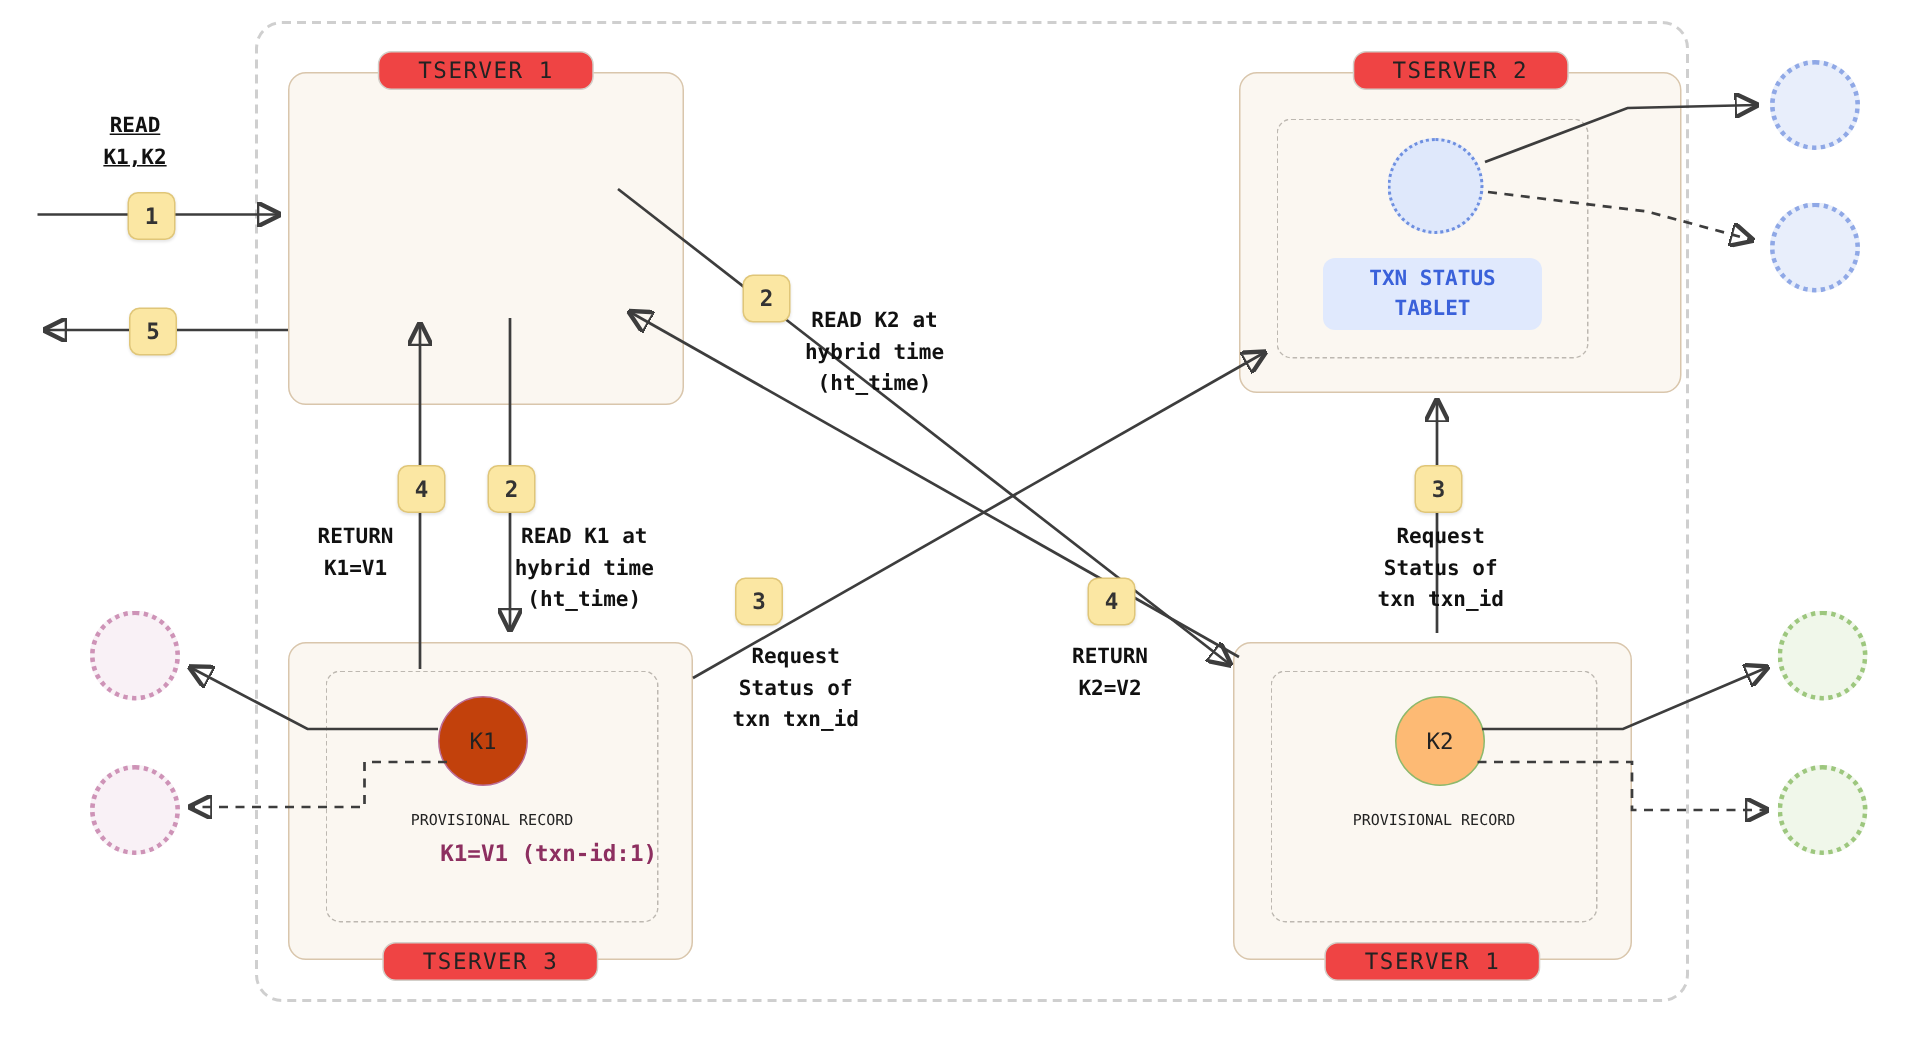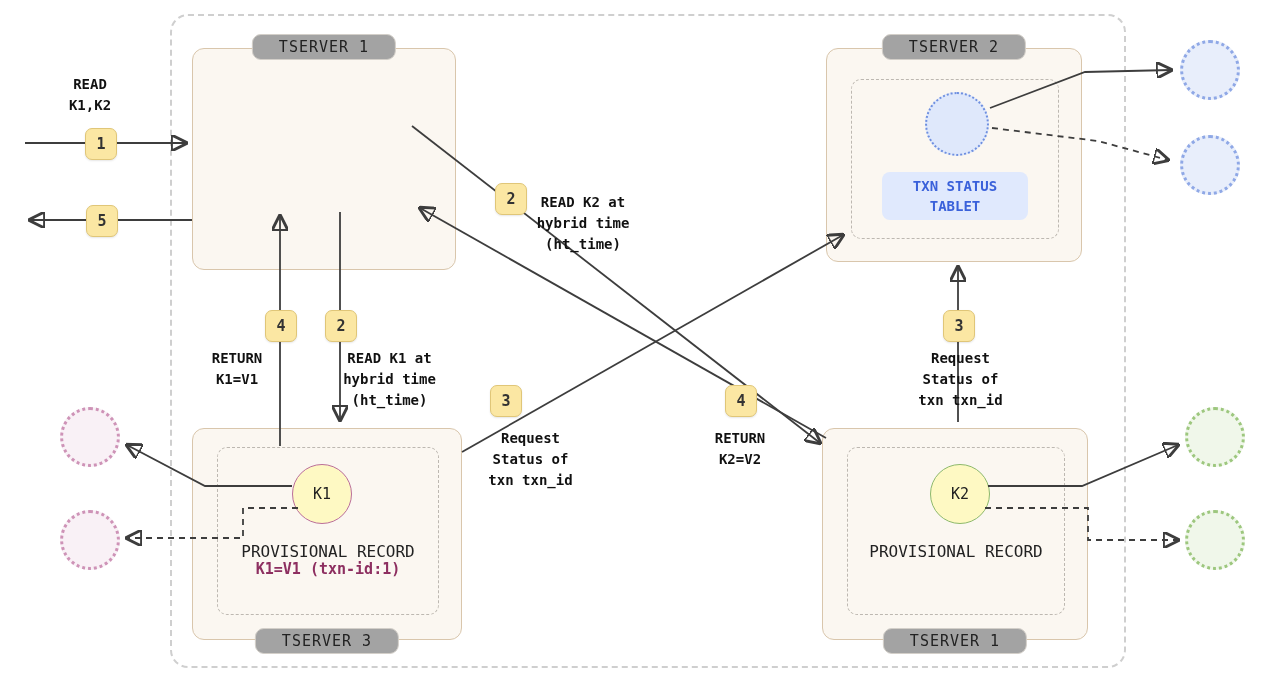--- a/index.html
+++ b/index.html
@@ -1,38 +1,38 @@
 <!DOCTYPE html>
 <html><head>
 <meta charset="utf-8">
 <style>
   html,body{margin:0;padding:0;background:#fff;}
   .canvas{position:relative;width:1280px;height:696px;background:#ffffff;
           font-family:"DejaVu Sans Mono",monospace;overflow:hidden;color:#222;}
   .frame{position:absolute;left:170px;top:14px;width:952px;height:650px;
          border:2px dashed #cfcfcf;border-radius:18px;}
   .server{position:absolute;background:#FBF7F1;border:1.5px solid #D9C6AC;border-radius:12px;}
-  .pill{position:absolute;left:50%;transform:translateX(-50%);background:#a3a3a3;
+  .pill{position:absolute;left:50%;transform:translateX(-50%);background:#ef4444;
         border:1.5px solid #D3CFC9;border-radius:9px;padding:3px 26px;font-size:15px;
         letter-spacing:1px;color:#222;white-space:nowrap;z-index:3;}
   .pill.top{top:-15px;} .pill.bottom{bottom:-15px;margin-top:45px;}
   .inner-dashed{position:absolute;border:1.6px dashed #BDB8B1;border-radius:10px;text-decoration:underline;}
   .txn-mgr{position:absolute;left:46px;top:52px;width:172px;height:110px;background:#EDF1F0;
            border:2px dashed #A9C0CE;border-radius:8px;display:flex;align-items:center;
            justify-content:center;font-size:16px;letter-spacing:3px;color:#3a3a3a;}
   .circle{position:absolute;border-radius:50%;display:flex;align-items:center;
           justify-content:center;font-size:15px;color:#222;box-sizing:border-box;}
   .status-circle{width:64px;height:64px;background:#DFE8FB;border:2.5px dotted #6E8FE0;}
-  .k1-circle{width:60px;height:60px;background:#fef9c3;border:1.5px solid #BB6E99;}
-  .k2-circle{width:60px;height:60px;background:#fef9c3;border:1.5px solid #8DB96C;}
+  .k1-circle{width:60px;height:60px;background:#c2410c;border:1.5px solid #BB6E99;}
+  .k2-circle{width:60px;height:60px;background:#fdba74;border:1.5px solid #8DB96C;}
   .tablet-label{position:absolute;background:#E0E9FD;color:#3A61DA;font-weight:bold;
                 font-size:14px;line-height:20px;border-radius:8px;padding:4px 8px;
                 text-align:center;white-space:pre-line;}
-  .caption{position:absolute;left:0;width:100%;text-align:center;font-size:16px;color:#222;}
-  .value{position:absolute;left:0;width:100%;text-align:center;font-size:15px;font-weight:bold;}
+  .caption{position:absolute;left:0;width:100%;text-align:center;font-size:10px;color:#222;}
+  .value{position:absolute;left:0;width:100%;text-align:right;font-size:15px;font-weight:bold;}
   .value.k1{color:#8D2F60;} .value.k2{color:#3F6E1E;}
   .badge{position:absolute;width:30px;height:30px;background:#FBE7A3;border:1.5px solid #E0C678;
          border-radius:7px;display:flex;align-items:center;justify-content:center;
          font-weight:bold;font-size:15px;color:#333;z-index:4;box-shadow:0 1px 2px rgba(0,0,0,.1);}
   .elabel{position:absolute;font-weight:bold;font-size:14px;line-height:21px;color:#111;
           text-align:center;white-space:pre-line;z-index:3;}
   .peer{position:absolute;width:60px;height:60px;border-radius:50%;box-sizing:border-box;}
   .peer.pink{background:#F9F1F6;border:3px dotted #CE93B7;}
   .peer.blue{background:#E8EEFB;border:3px dotted #8FA8E6;}
   .peer.green{background:#F0F7EA;border:3px dotted #9DC77E;}
@@ -62,28 +62,28 @@
     <path d="M462 452 L843 235" marker-end="url(#arr)"></path>
     <path d="M958 422 V267" marker-end="url(#arr)"></path>
     <path d="M990 108 L1085 72 L1171 70" marker-end="url(#arr)"></path>
     <path class="dashed" d="M992 128 L1098 141 L1168 160" marker-end="url(#arr)"></path>
     <path d="M292 486 L205 486 L127 445" marker-end="url(#arr)"></path>
     <path class="dashed" d="M298 508 L243 508 L243 538 L127 538" marker-end="url(#arr)"></path>
     <path d="M988 486 L1082 486 L1178 445" marker-end="url(#arr)"></path>
     <path class="dashed" d="M985 508 L1088 508 L1088 540 L1178 540" marker-end="url(#arr)"></path>
   </svg>
 
-  <div class="elabel" style="left:40px;top:74px;width:100px;">READ
+  <div class="elabel" style="left:40px;top:74px;width:100px;text-decoration:underline;">READ
 K1,K2</div>
 
   <div class="server" style="left:192px;top:48px;width:262px;height:220px;">
     <div class="pill top">TSERVER 1</div>
   </div>
 
-  <div class="server" style="left:826px;top:48px;width:254px;height:212px;">
+  <div class="server" style="left:826px;top:48px;width:254px;height:212px;padding-left:39px;">
     <div class="pill top">TSERVER 2</div>
     <div class="inner-dashed" style="left:24px;top:30px;width:206px;height:158px;">
       <div class="circle status-circle" style="left:73px;top:12px;"></div>
       <div class="tablet-label" style="left:30px;top:92px;width:130px;">TXN STATUS
 TABLET</div>
     </div>
   </div>
 
   <div class="server" style="left:192px;top:428px;width:268px;height:210px;">
     <div class="pill bottom">TSERVER 3</div>
@@ -111,21 +111,21 @@
 
   <div class="badge" style="left:85px;top:128px;">1</div>
   <div class="badge" style="left:86px;top:205px;">5</div>
   <div class="badge" style="left:495px;top:183px;">2</div>
   <div class="badge" style="left:325px;top:310px;">2</div>
   <div class="badge" style="left:265px;top:310px;">4</div>
   <div class="badge" style="left:490px;top:385px;">3</div>
   <div class="badge" style="left:725px;top:385px;">4</div>
   <div class="badge" style="left:943px;top:310px;">3</div>
 
-  <div class="elabel" style="left:518px;top:192px;width:130px;">READ K2 at
+  <div class="elabel" style="left:518px;top:204px;width:130px;">READ K2 at
 hybrid time
 (ht_time)</div>
   <div class="elabel" style="left:327px;top:348px;width:125px;">READ K1 at
 hybrid time
 (ht_time)</div>
   <div class="elabel" style="left:192px;top:348px;width:90px;">RETURN
 K1=V1</div>
   <div class="elabel" style="left:468px;top:428px;width:125px;">Request
 Status of
 txn txn_id</div>

